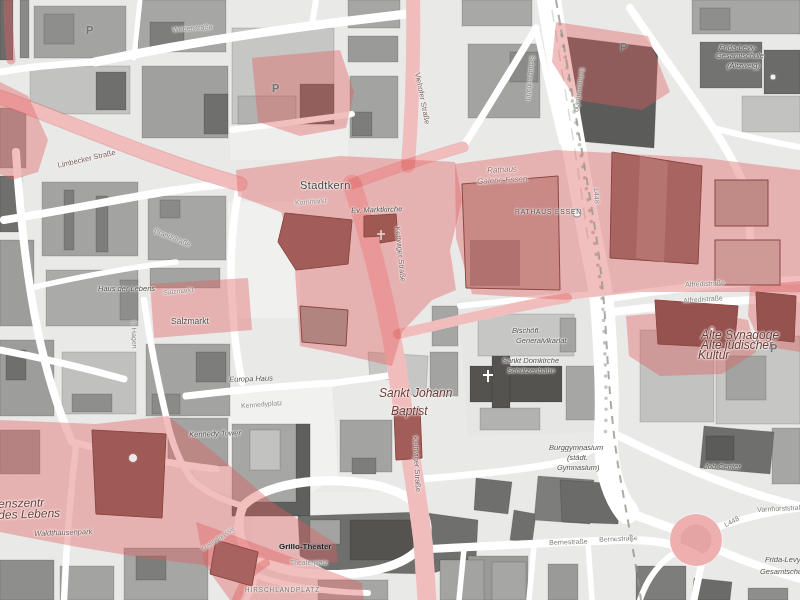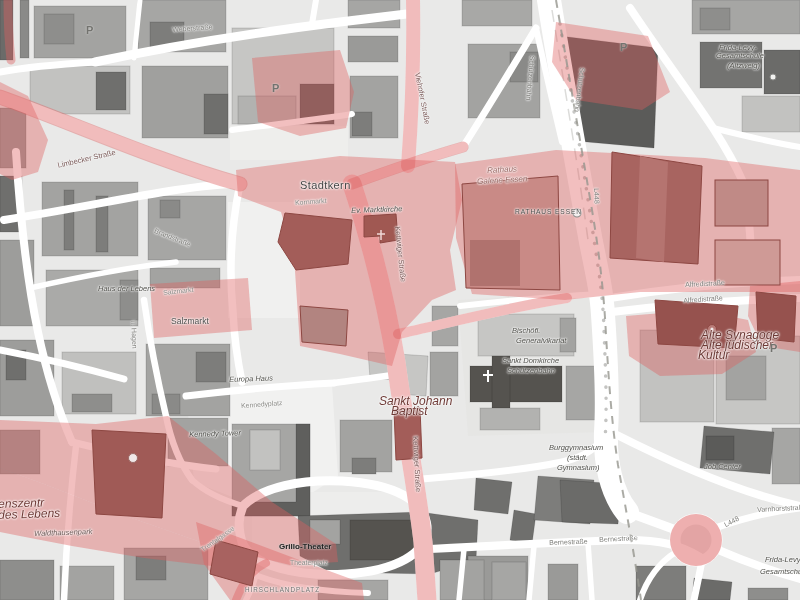--- a/index.html
+++ b/index.html
@@ -266,21 +266,21 @@
   <span class="lbl poi" style="left:760px;top:568px">Gesamtschule</span>
   <span class="lbl poi" style="left:704px;top:463px">Job Center</span>
   <span class="lbl poi-park" style="left:34px;top:530px;transform:rotate(-2deg)">Waldthausenpark</span>
   <span class="lbl poi-dkred" style="left:-2px;top:498px;transform:rotate(-2deg)">enszentr</span>
   <span class="lbl poi-dkred" style="left:-2px;top:509px;transform:rotate(-2deg)">des Lebens</span>
   <span class="lbl street-sm" style="left:163px;top:290px;transform:rotate(-6deg)">Salzmarkt</span>
   <span class="lbl place-sm" style="left:171px;top:317px">Salzmarkt</span>
   <span class="lbl poi" style="left:229px;top:376px;transform:rotate(-2deg)">Europa Haus</span>
   <span class="lbl street-sm" style="left:241px;top:403px;transform:rotate(-4deg)">Kennedyplatz</span>
   <span class="lbl poi" style="left:189px;top:431px;transform:rotate(-2deg)">Kennedy Tower</span>
-  <span class="lbl poi-dkred" style="left:379px;top:395px">Sankt Johann</span>
+  <span class="lbl poi-dkred" style="left:379px;top:387px">Sankt Johann</span>
   <span class="lbl poi-dkred" style="left:391px;top:405px">Baptist</span>
   <span class="lbl poi-bold" style="left:279px;top:543px">Grillo-Theater</span>
   <span class="lbl street-sm" style="left:290px;top:560px">Theaterplatz</span>
   <span class="lbl caps-sm" style="left:245px;top:587px">HIRSCHLANDPLATZ</span>
   <span class="lbl street-sm" style="left:200px;top:548px;transform:rotate(-35deg)">Trentelgasse</span>
   <span class="lbl street" style="left:57px;top:162px;transform:rotate(-13deg)">Limbecker Straße</span>
   <span class="lbl street" style="left:421px;top:72px;transform:rotate(79deg)">Viehofer Straße</span>
   <span class="lbl street-gray" style="left:172px;top:26px;transform:rotate(-4deg)">Weberstraße</span>
   <span class="lbl street-gray" style="left:536px;top:56px;transform:rotate(95deg)">Schützenbahn</span>
   <span class="lbl street-gray" style="left:586px;top:68px;transform:rotate(97deg)">Schützenbahn</span>

